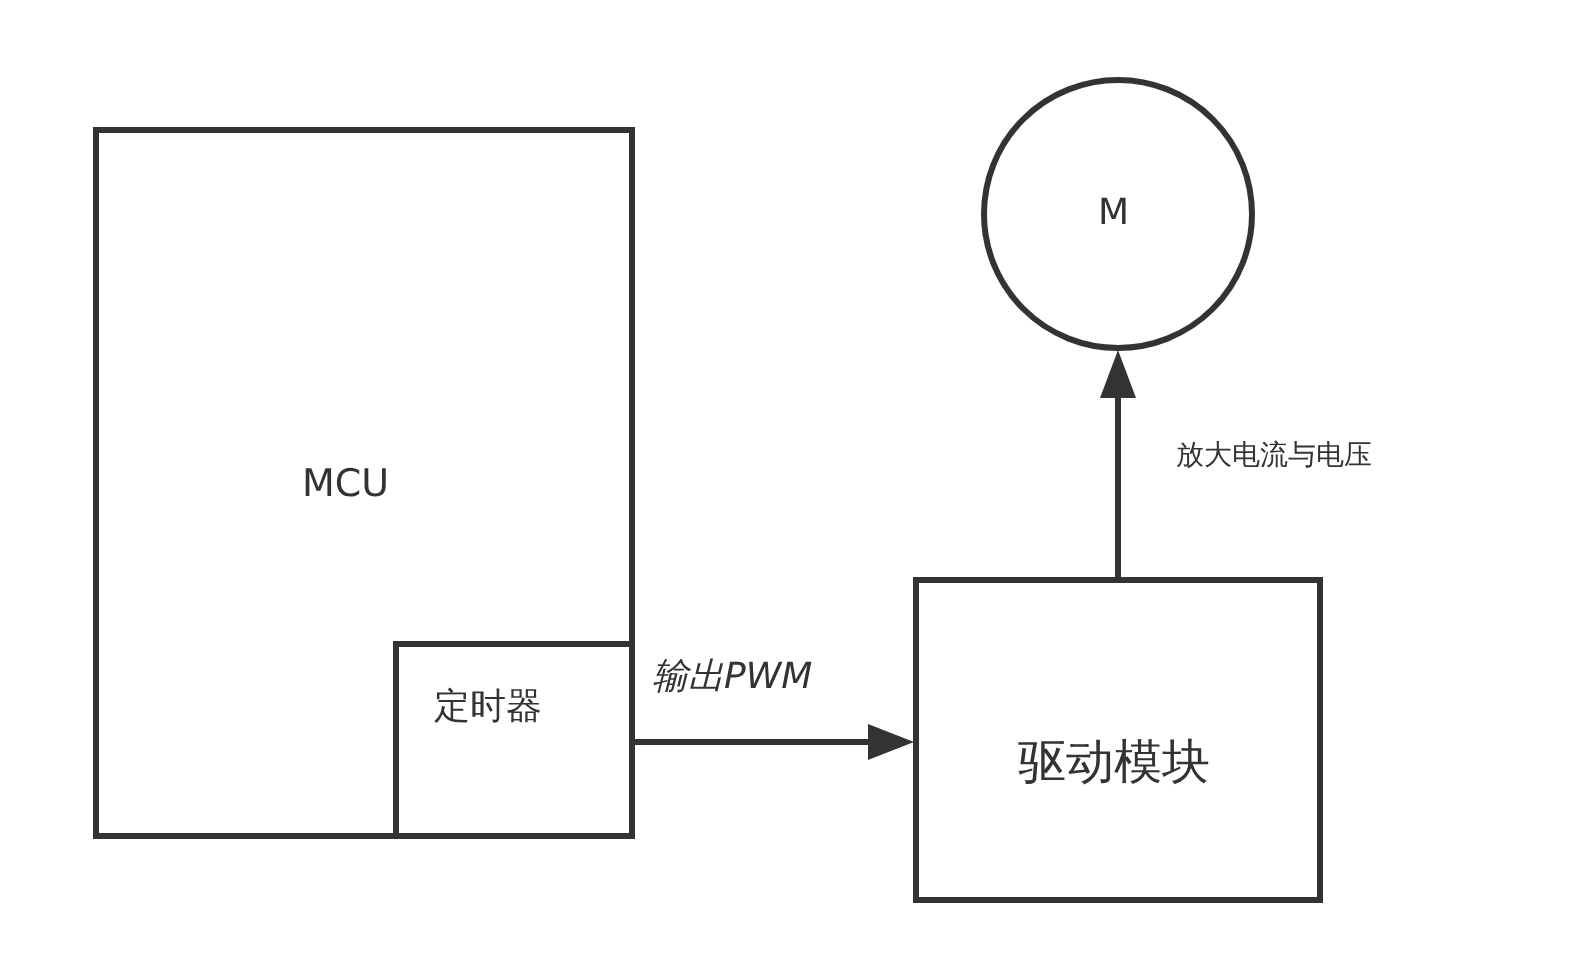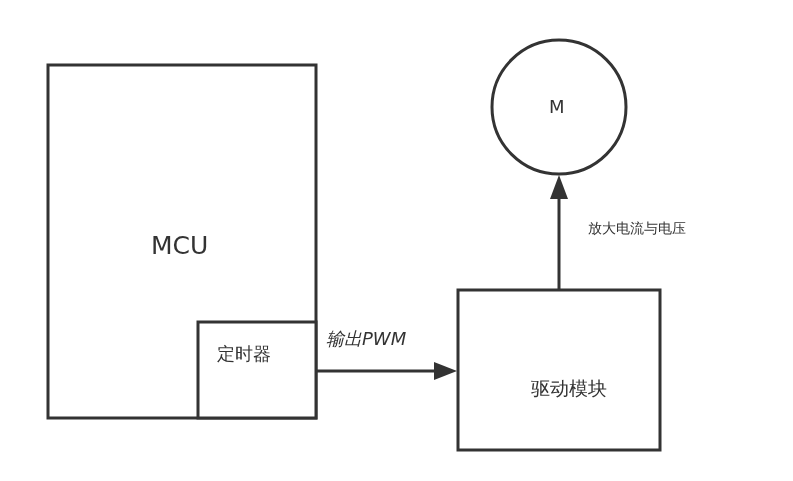--- a/index.html
+++ b/index.html
@@ -20,18 +20,18 @@
   <rect x="48" y="65" width="268" height="353" fill="#ffffff" stroke="#333333" stroke-width="3"></rect>
   <rect x="198" y="322" width="118" height="96" fill="#ffffff" stroke="#333333" stroke-width="3"></rect>
   <rect x="458" y="290" width="202" height="160" fill="#ffffff" stroke="#333333" stroke-width="3"></rect>
   <circle cx="559" cy="107" r="67" fill="#ffffff" stroke="#333333" stroke-width="3"></circle>
   <line x1="317" y1="371" x2="440" y2="371" stroke="#333333" stroke-width="3"></line>
   <path d="M434,362 L457,371 L434,380 z" fill="#333333"></path>
   <line x1="559" y1="289" x2="559" y2="196" stroke="#333333" stroke-width="3"></line>
   <path d="M550,199 L559,175 L568,199 z" fill="#333333"></path>
 </svg>
 
-<div class="lbl" style="left:151px; top:233px; font-size:25px;">MCU</div>
+<div class="lbl" style="left:151px; top:233px; font-size:19px;">MCU</div>
 <div class="lbl" style="left:217px; top:345px; font-size:18px;">定时器</div>
-<div class="lbl" style="left:509px; top:379px; font-size:19px;margin-left:22px;">驱动模块</div>
+<div class="lbl" style="left:509px; top:369px; font-size:24px;">驱动模块</div>
 <div class="lbl" style="left:549px; top:98px; font-size:18px;">M</div>
 <div class="lbl" style="left:326px; top:330px; font-size:18px;font-style:italic;">输出PWM</div>
 <div class="lbl" style="left:588px; top:221px; font-size:14px;text-align:right;">放大电流与电压</div>
 
 </body></html>

